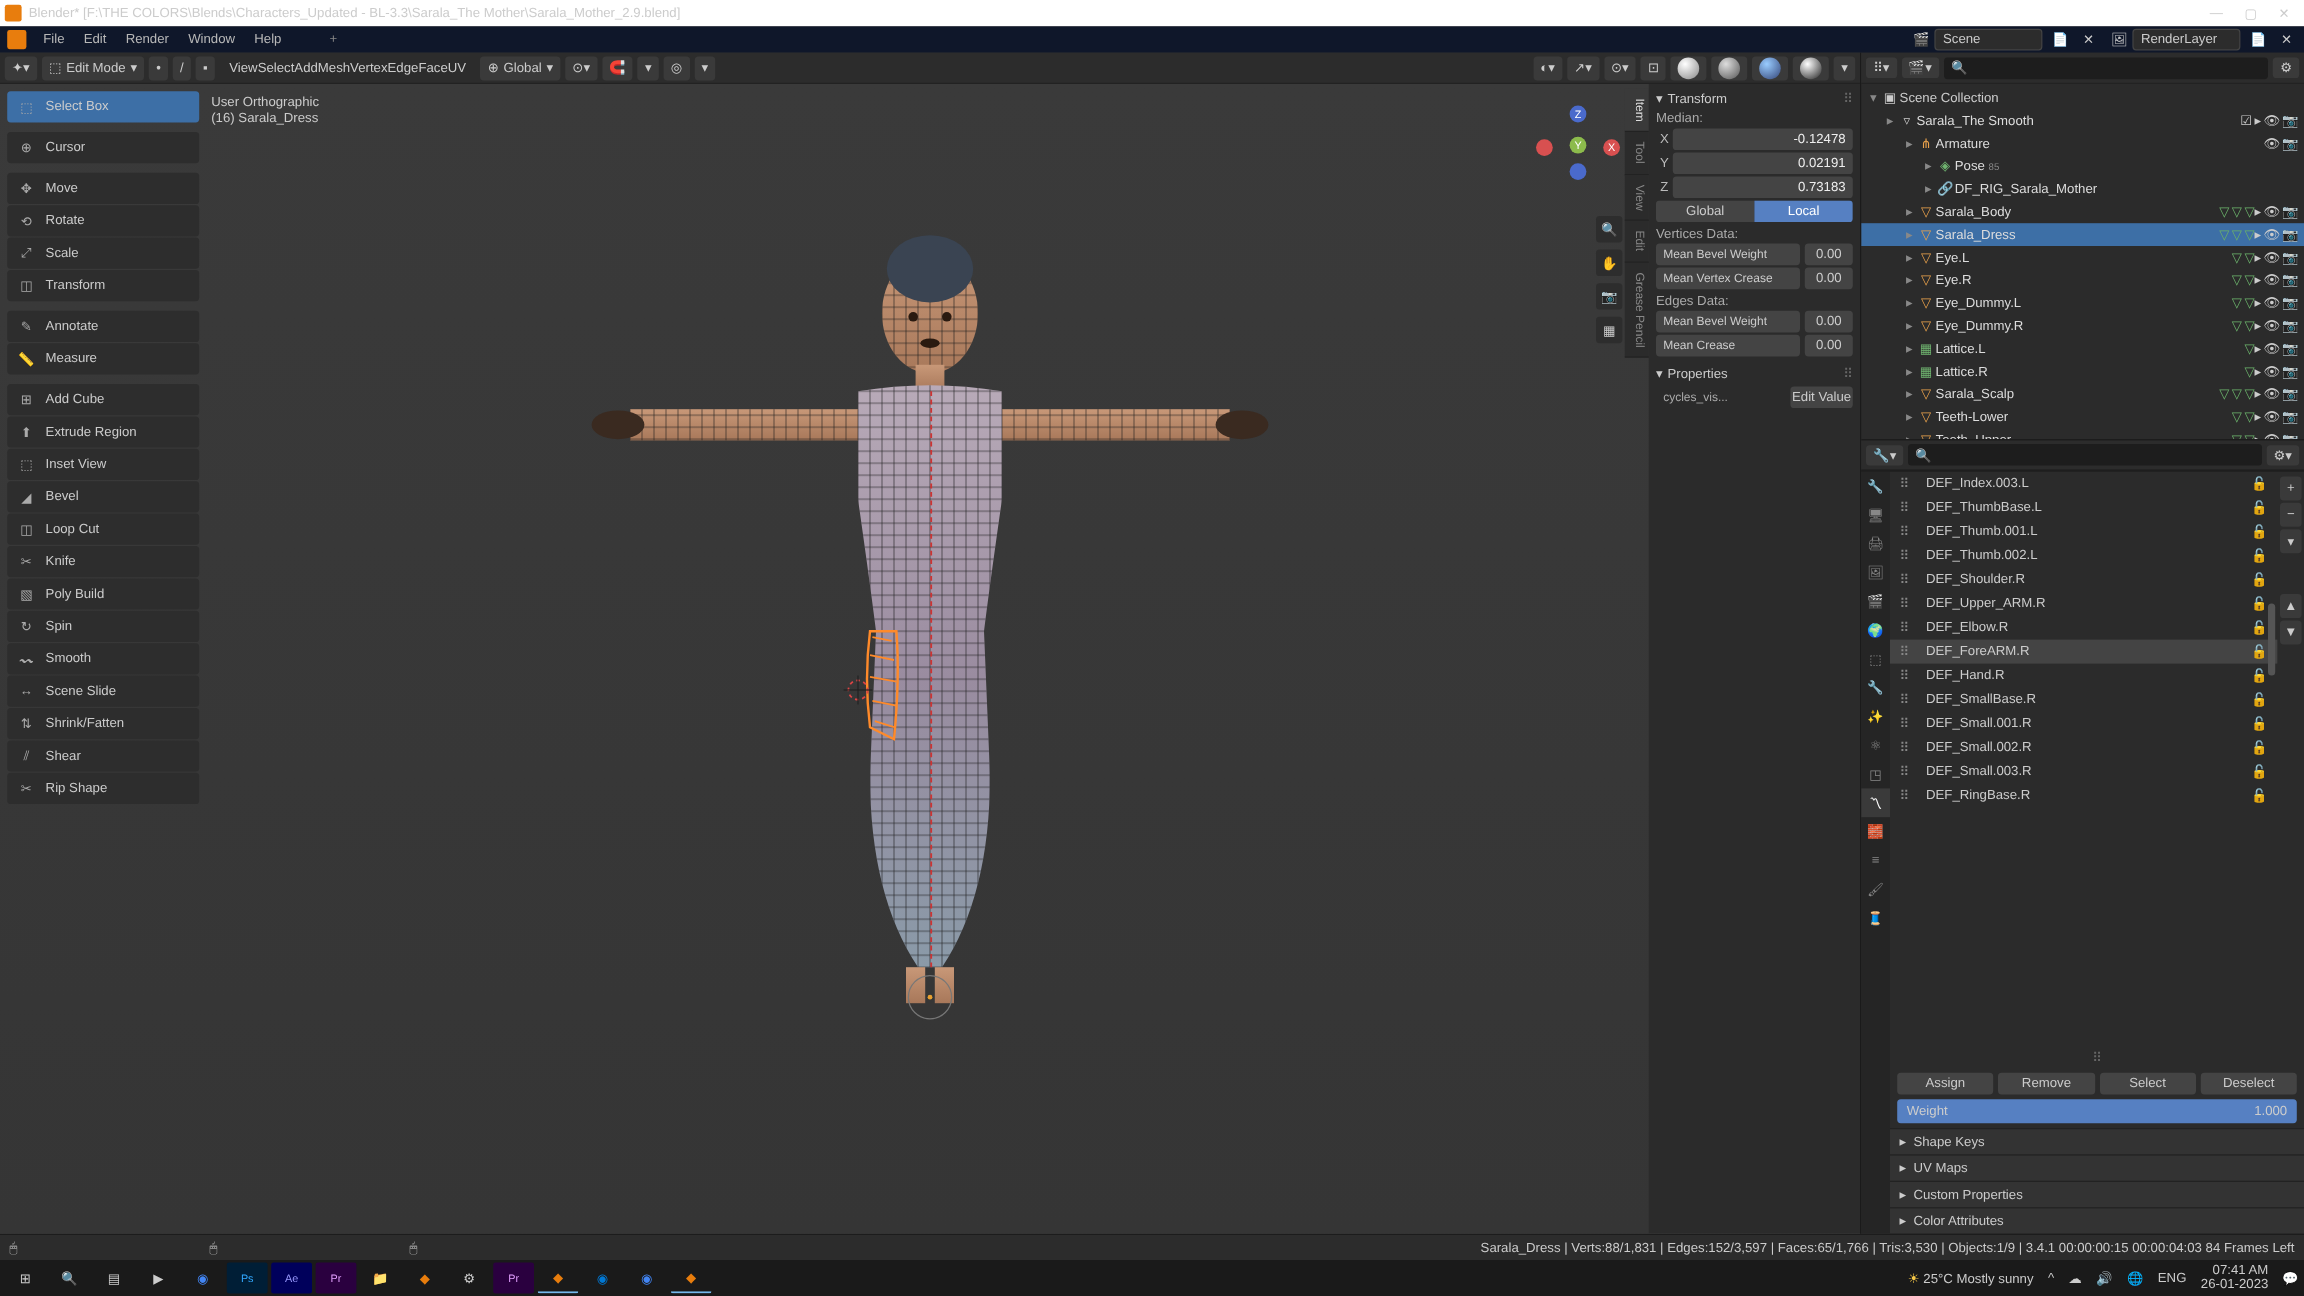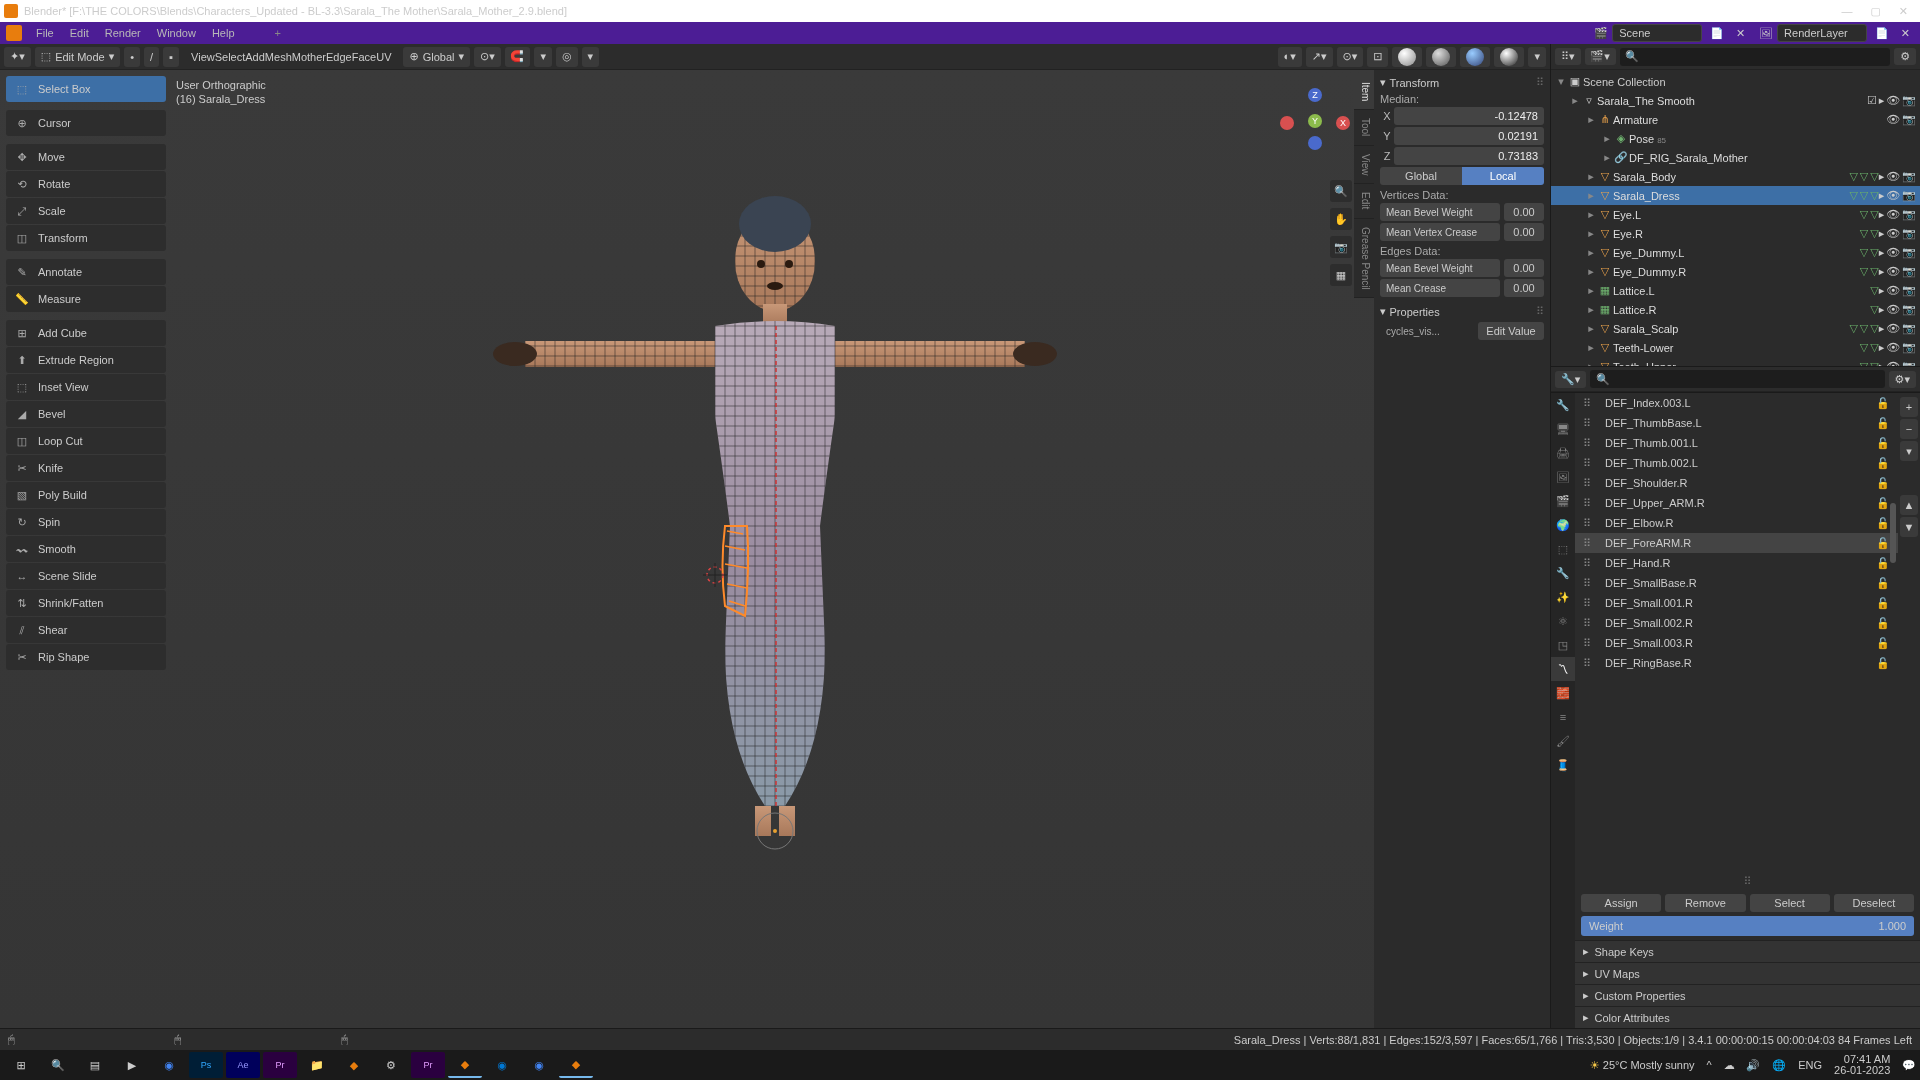--- a/index.html
+++ b/index.html
@@ -1,20 +1,20 @@
 <!DOCTYPE html>
 <html><head>
 <meta charset="utf-8">
 <style>
 * { margin:0; padding:0; box-sizing:border-box; font-family:"Segoe UI",Arial,sans-serif; font-size:11px; color:#ccc; user-select:none; }
 body { background:#393939; width:1920px; height:1080px; overflow:hidden; }
 .titlebar { height:22px; background:#fff; display:flex; align-items:center; padding:0 4px; color:#000; }
 .titlebar .logo { width:14px; height:14px; background:#e87d0d; border-radius:2px; margin-right:6px; }
 .titlebar .winbtns { margin-left:auto; display:flex; gap:18px; padding-right:8px; color:#333; }
-.menubar { height:22px; background:#4c1d95; display:flex; align-items:center; padding:0 6px; gap:2px; }
+.menubar { height:22px; background:#0f172a; display:flex; align-items:center; padding:0 6px; gap:2px; }
 .menubar .mgrp { display:flex; gap:0; }
 .menubar .mitem { padding:2px 8px; color:#b8b8b8; cursor:pointer; }
 .menubar .tabbtn { padding:3px 9px; color:#999; cursor:pointer; border-radius:3px; }
 .menubar .tabbtn.active { background:#3d6fa6; color:#fff; }
 .menubar .plus { padding:2px 8px; color:#888; }
 .menubar .right { margin-left:auto; display:flex; align-items:center; gap:4px; }
 .hdrfield { background:#2c2c2c; border:1px solid #444; border-radius:3px; height:18px; padding:0 6px; display:flex; align-items:center; gap:4px; min-width:90px; }
 .main { display:flex; height:calc(100% - 22px - 22px - 22px - 30px); }
 .viewport { flex:1 1 auto; position:relative; background:#393939; display:flex; flex-direction:column; }
 .vp-header { height:26px; background:#2c2c2c; border-bottom:1px solid #222; display:flex; align-items:center; padding:0 4px; gap:4px; }
@@ -140,21 +140,21 @@
         </div>
       <div class="btn">•</div>
       <div class="btn">/</div>
       <div class="btn">▪</div>
       <div class="sep"></div>
       <div id="vpmenus" style="display:flex">
           <div class="mitem">View</div>
           <div class="mitem">Select</div>
           <div class="mitem">Add</div>
           <div class="mitem">Mesh</div>
-          <div class="mitem">Mother</div>
+          <div class="mitem">Vertex</div>
           <div class="mitem">Edge</div>
           <div class="mitem">Face</div>
           <div class="mitem">UV</div>
         </div>
       <div class="sep"></div>
       <div class="btn">⊕ <span>Global</span> ▾</div>
       <div class="btn">⊙▾</div>
       <div class="btn">🧲</div>
       <div class="btn">▾</div>
       <div class="btn">◎</div>
@@ -400,21 +400,21 @@
             </div>
         </div>
         <div class="sect">
           <div class="hd">
               <span>▾</span>
               <span>Properties</span>
               <span style="margin-left:auto;color:#666">⠿</span>
             </div>
           <div class="datarow">
             <div class="dl" style="background:transparent;color:#aaa">cycles_vis...</div>
-            <div class="dv" style="width:66px">Edit Value</div>
+            <div class="dv" style="width:52px">Edit Value</div>
           </div>
         </div>
       </div>
     </div>
   </div>
 
   <div class="rightcol">
     <div class="outliner-hd">
       <div class="btn" style="background:#3a3a3a;border-radius:3px;padding:2px 6px">⠿▾</div>
       <div class="btn" style="background:#3a3a3a;border-radius:3px;padding:2px 6px">🎬▾</div>

